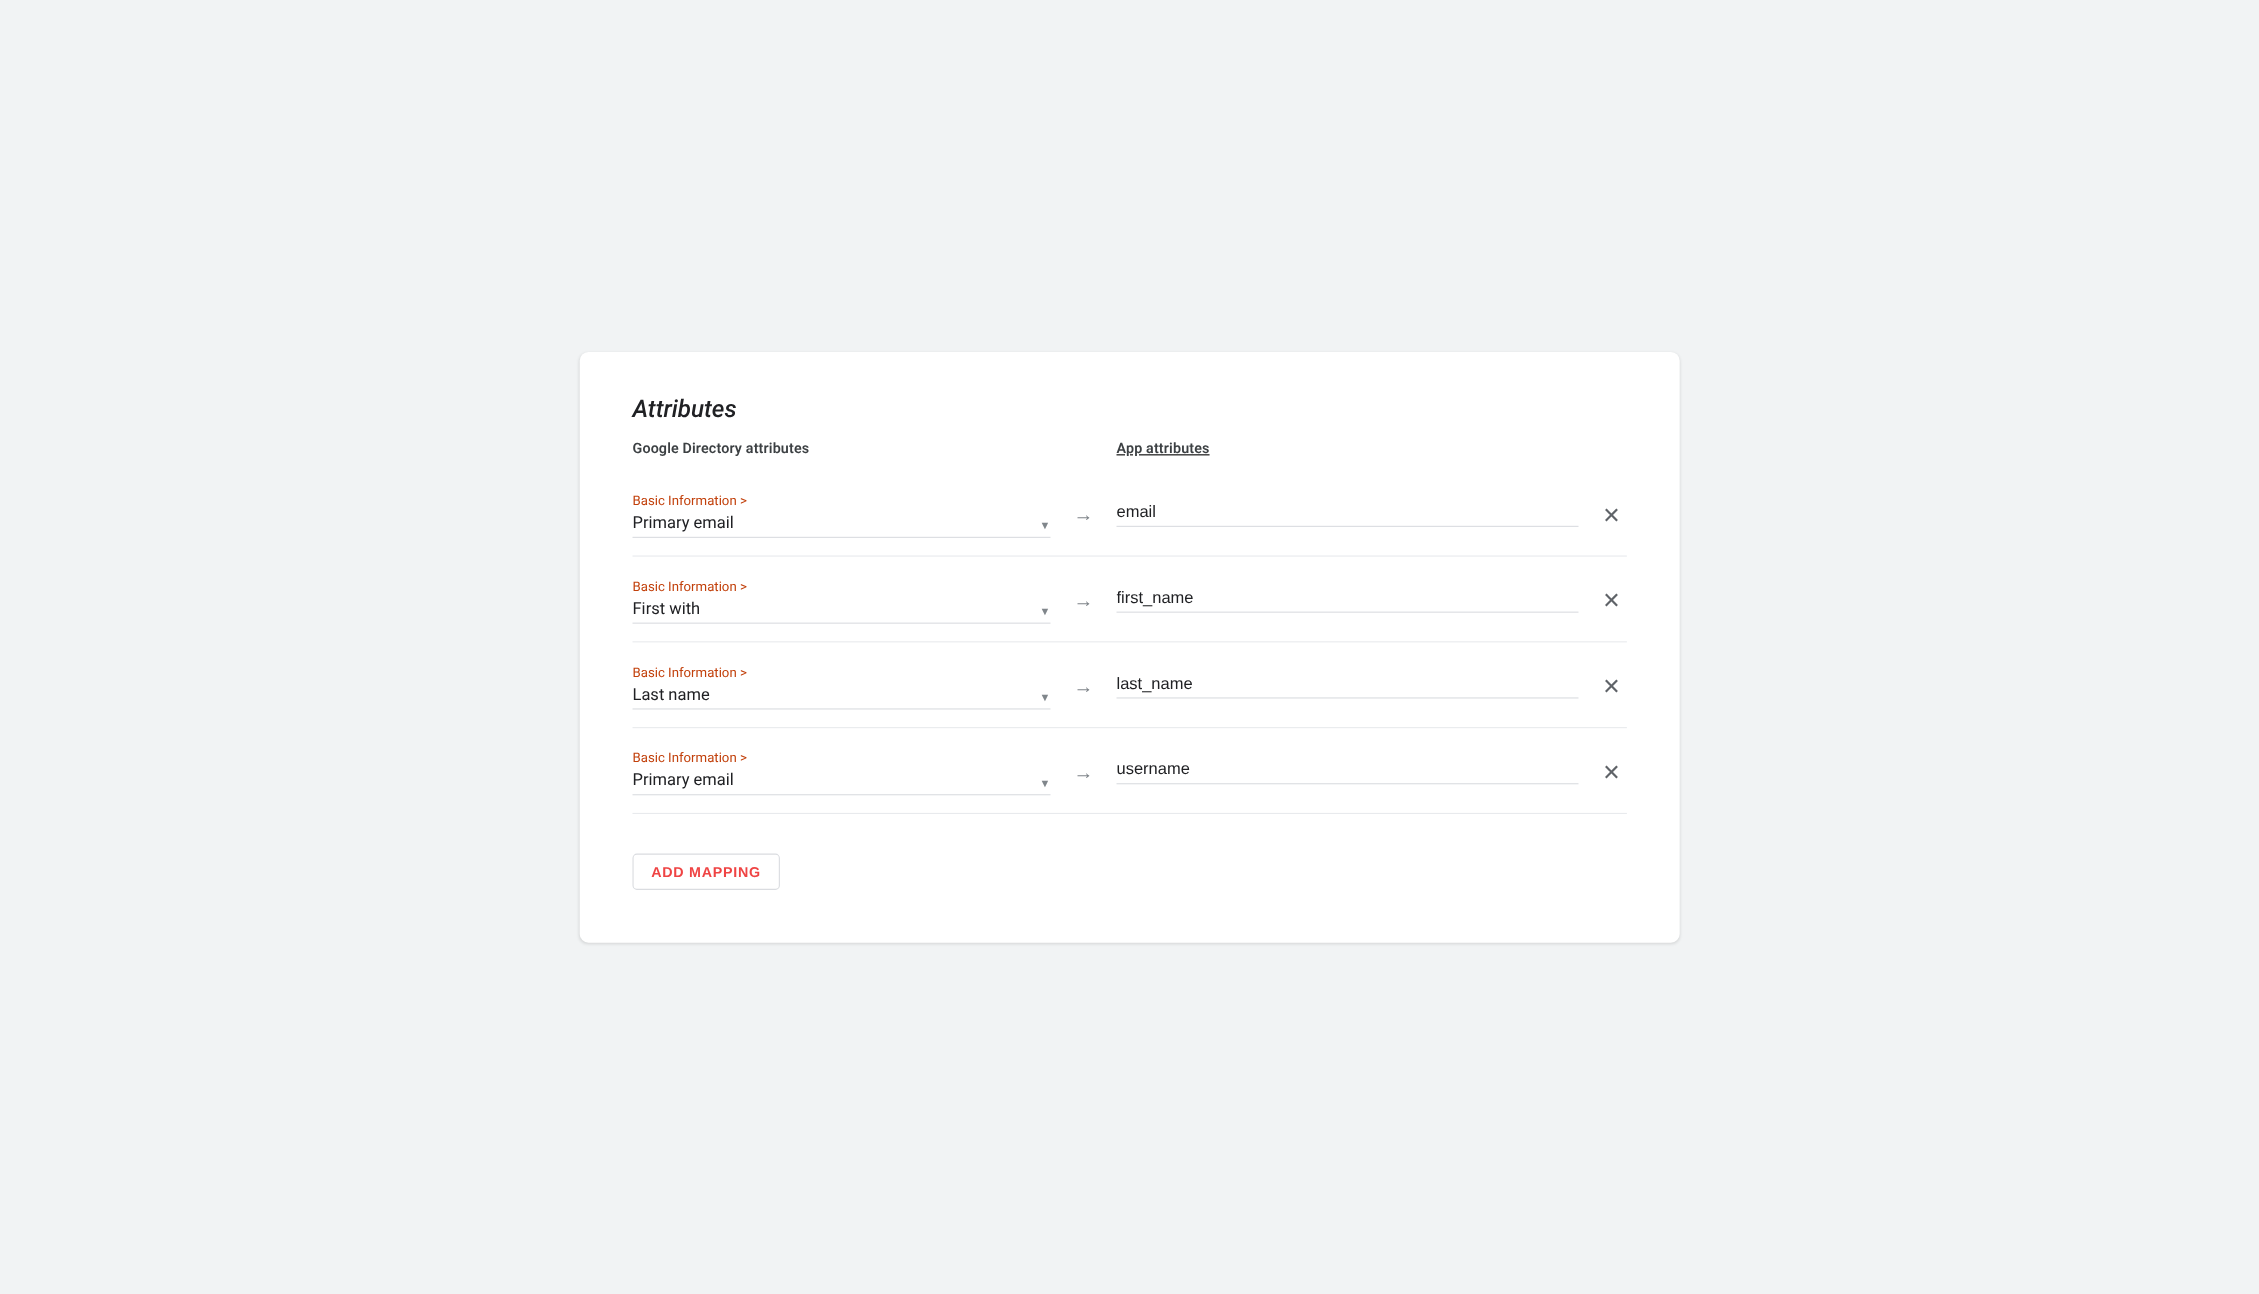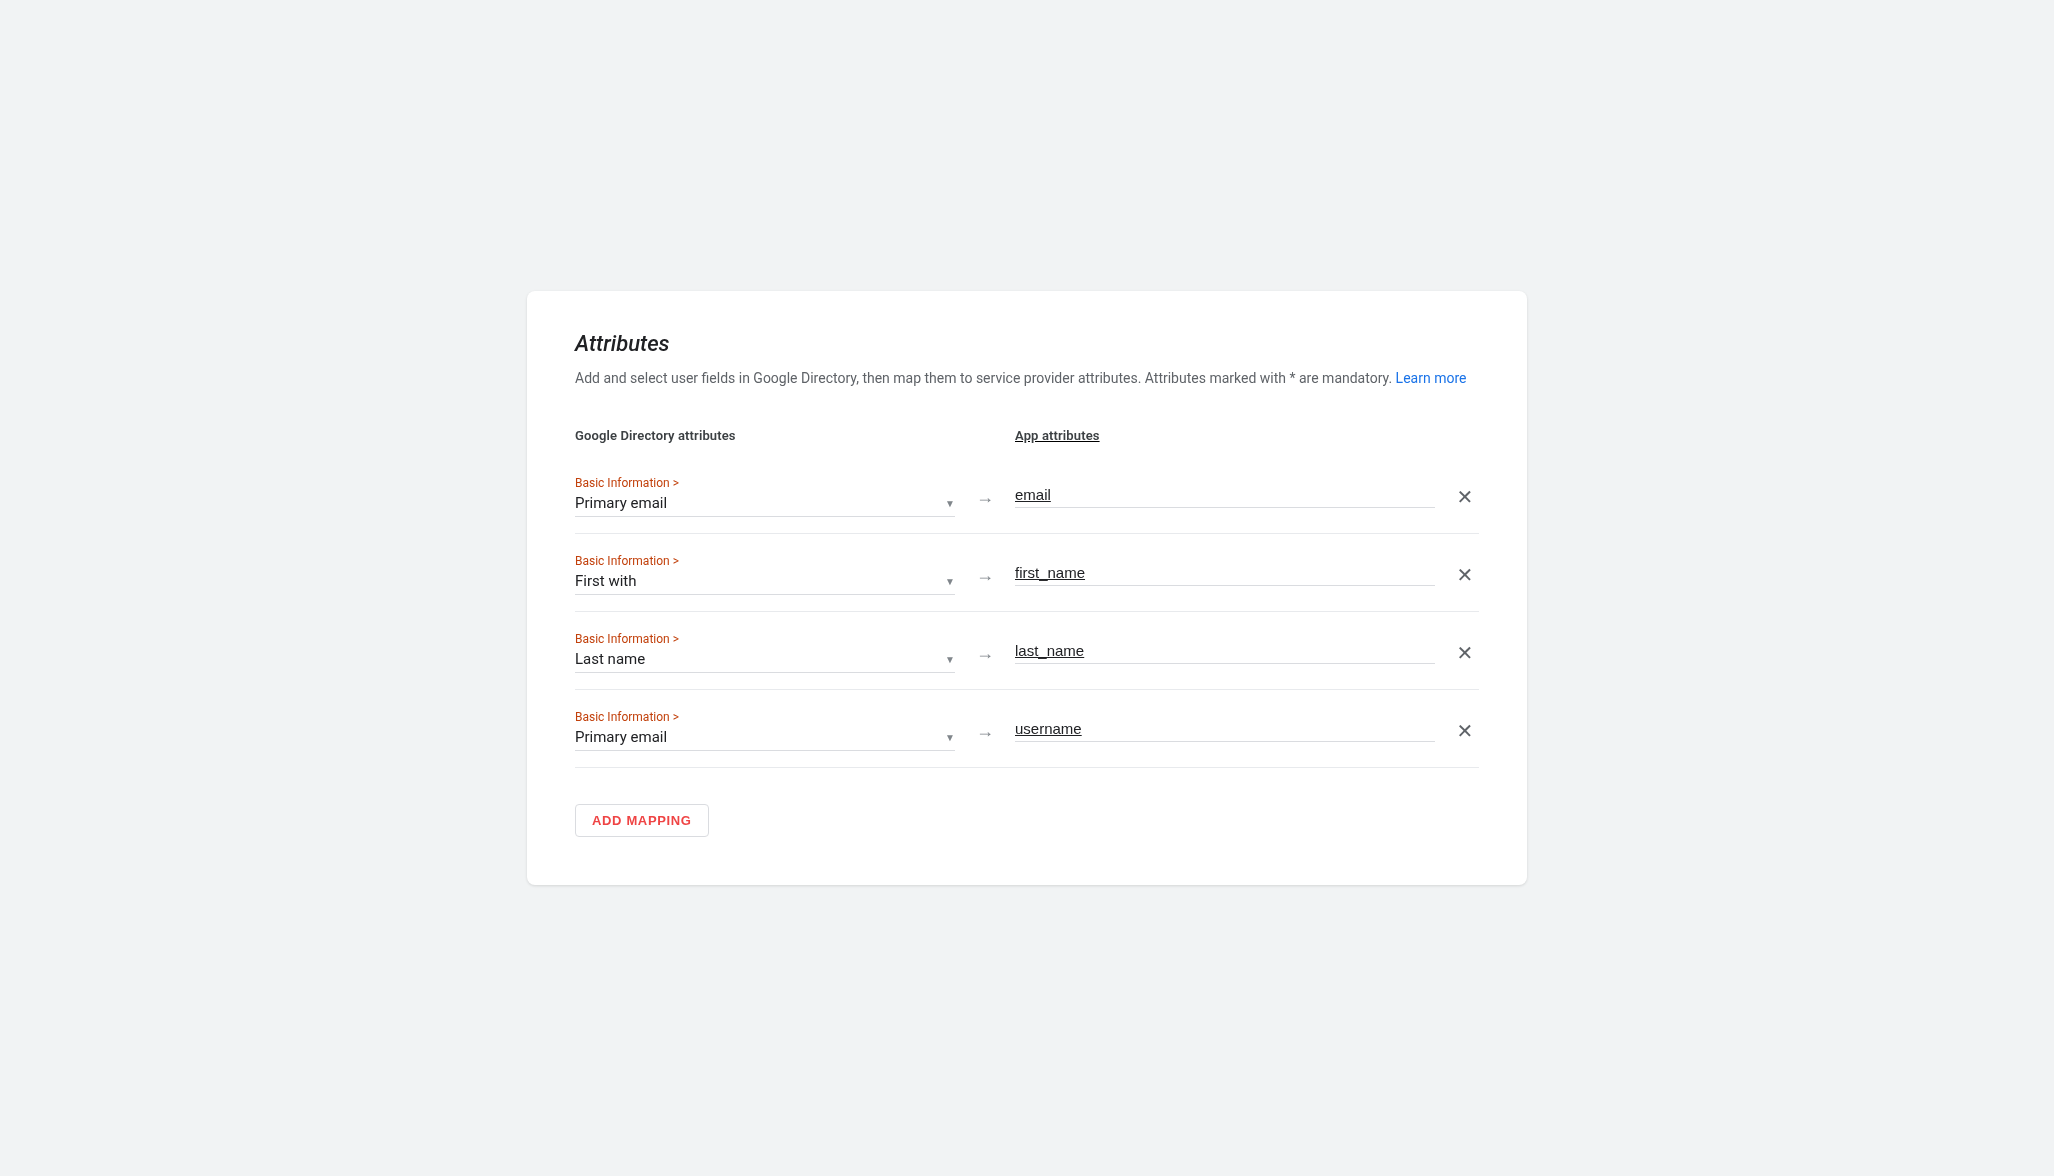--- a/index.html
+++ b/index.html
@@ -93,21 +93,21 @@
     }
 
     .attr-category {
       font-size: 12px;
       color: #c2410c;
       margin-bottom: 4px;
     }
 
     .attr-select-wrapper {
       display: flex;
-      align-items: center;
+      align-items: flex-end;
       border-bottom: 1px solid #dadce0;
       padding-bottom: 4px;
     }
 
     .attr-select-value {
       font-size: 15px;
       color: #202124;
       flex: 1;
     }
 
@@ -141,21 +141,20 @@
     .app-attr-input {
       font-size: 15px;
       color: #202124;
       border: none;
       border-bottom: 1px solid #dadce0;
       outline: none;
       width: 100%;
       padding-bottom: 4px;
       background: transparent;
       cursor: text;
-      text-decoration: underline;
     }
 
     .close-btn {
       margin-left: 16px;
       cursor: pointer;
       color: #5f6368;
       font-size: 20px;
       display: flex;
       align-items: center;
       justify-content: center;
@@ -183,24 +182,20 @@
 
     .mappings-container {
       margin-top: 0;
     }
   </style>
 </head>
 <body>
 
 <div class="card">
   <h2 class="page-title">Attributes</h2>
-  <p class="description">
-    <span>Add and select user fields in Google Directory, then map them to service provider attributes. Attributes marked with * are mandatory.</span>
-    <a href="#">Learn more</a>
-  </p>
 
   <div class="columns-header">
     <div class="col-left">
       <span class="col-label">Google Directory attributes</span>
     </div>
     <div class="col-arrow"></div>
     <div class="col-right">
       <span class="col-label">App attributes</span>
     </div>
   </div>

